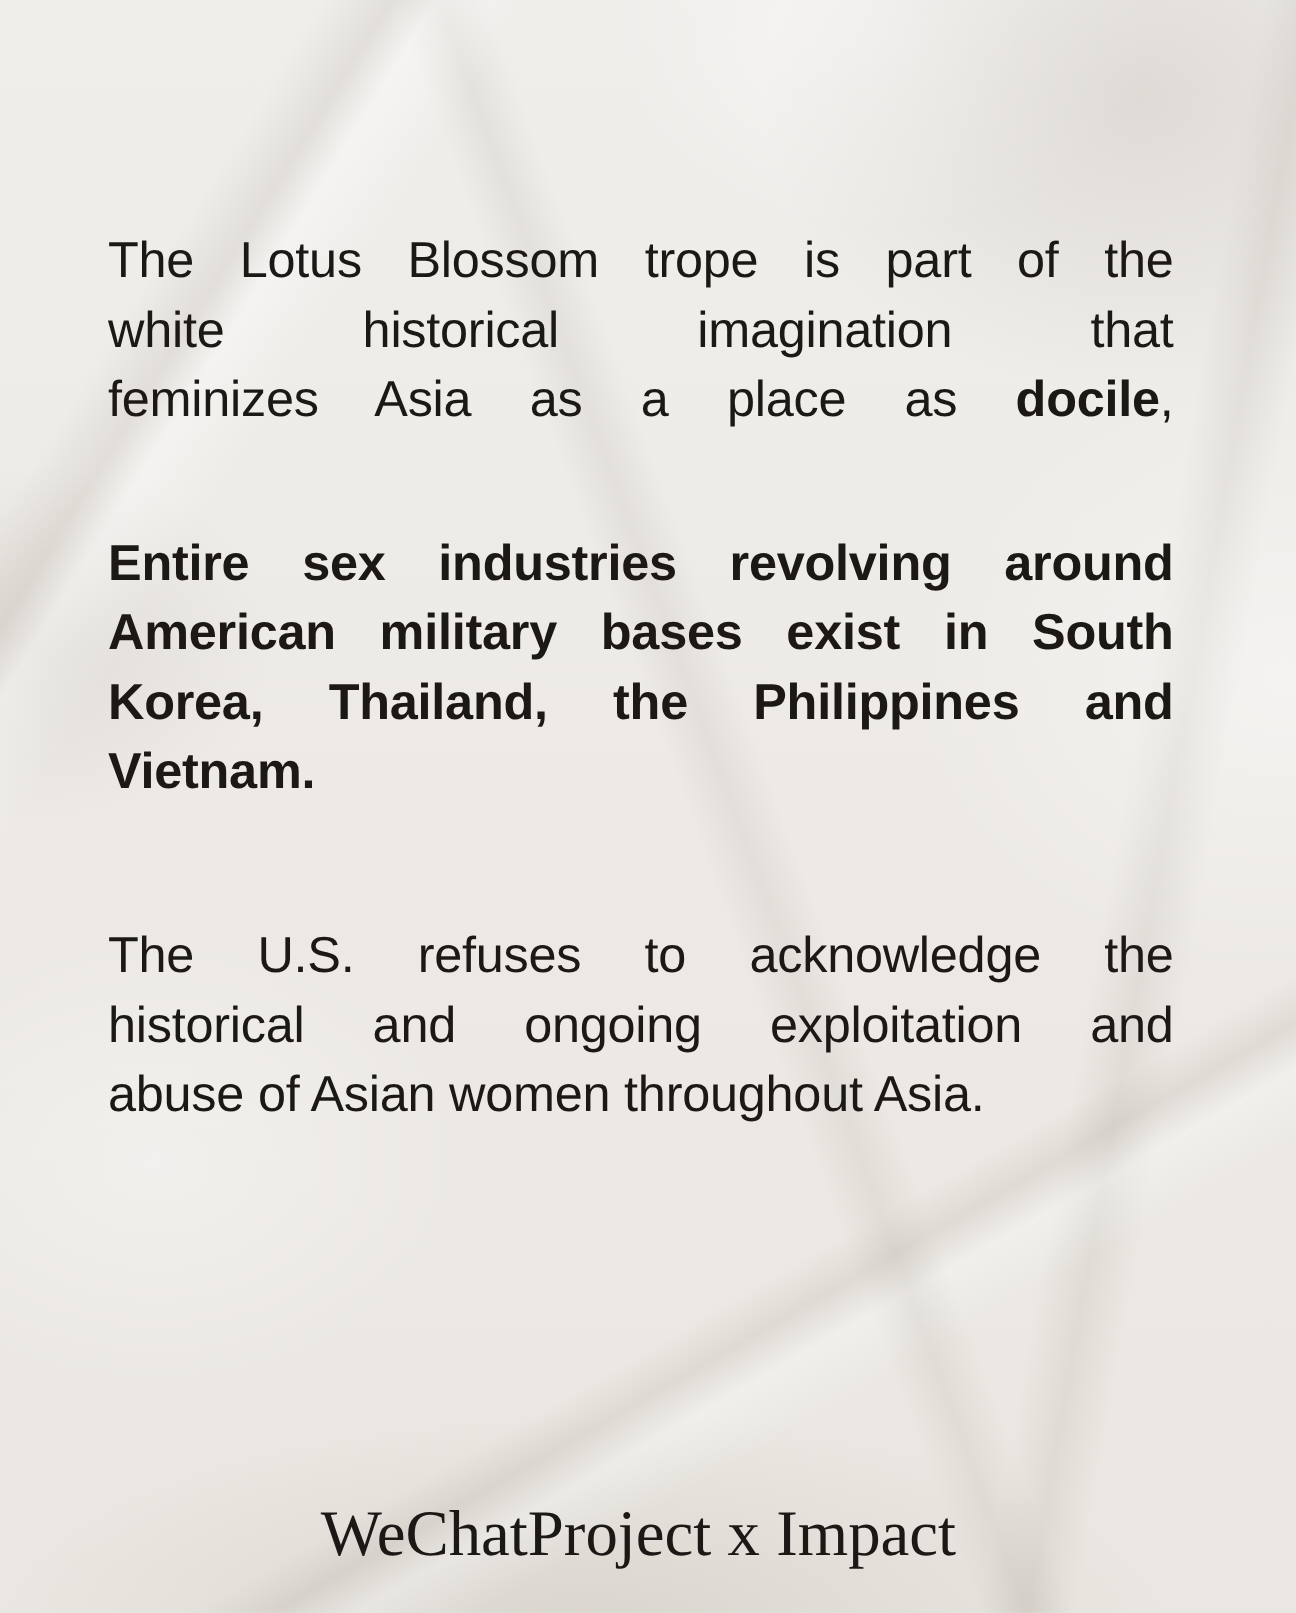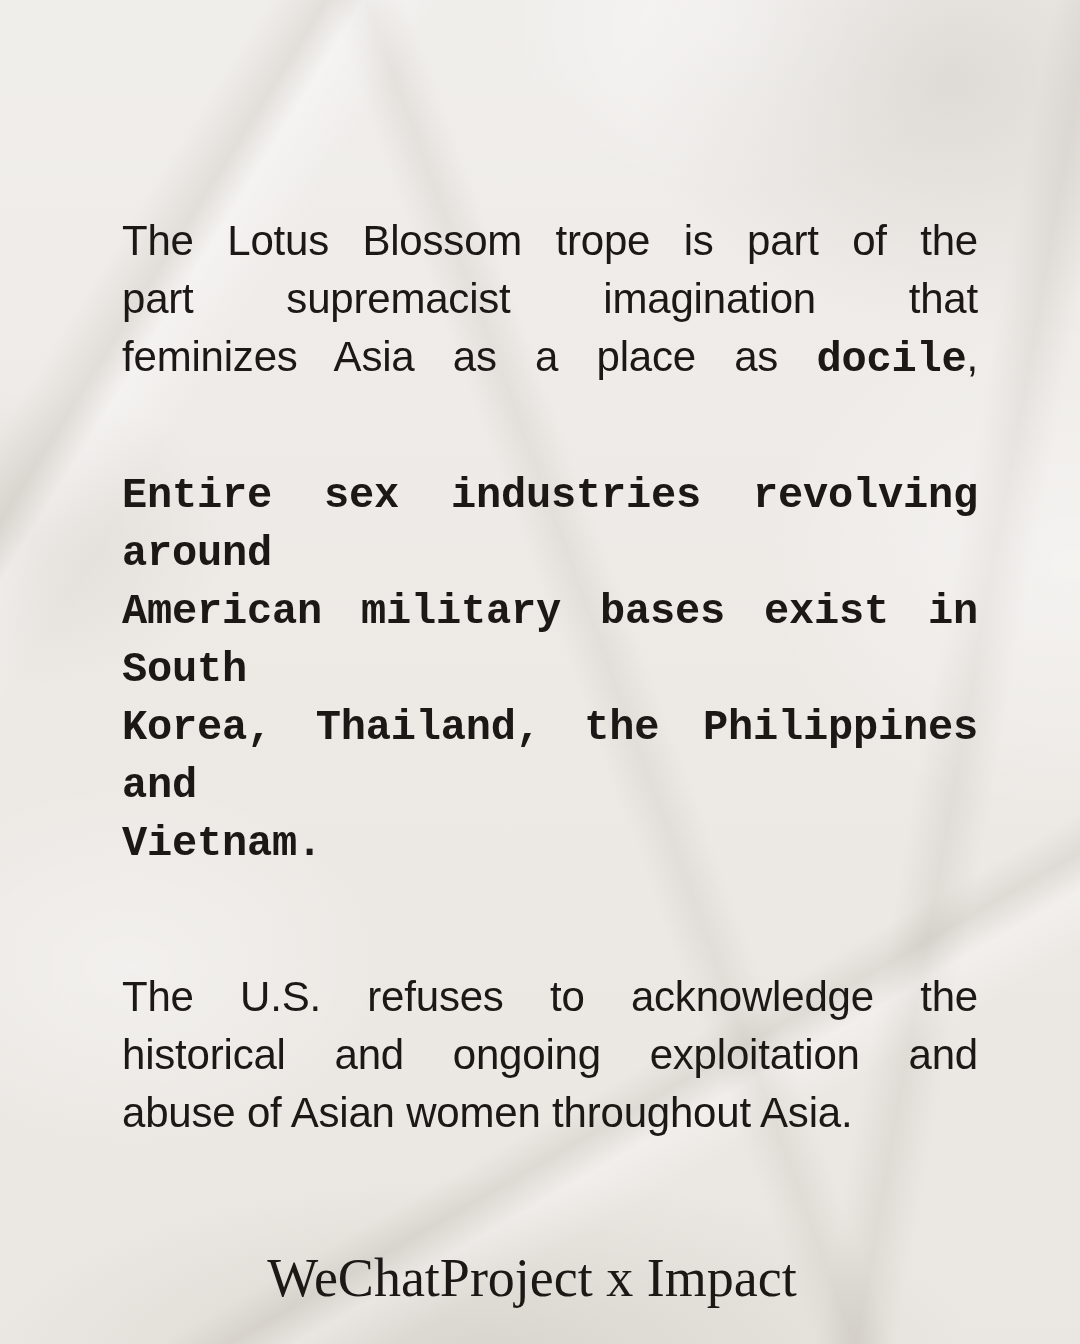--- a/index.html
+++ b/index.html
@@ -23,52 +23,51 @@
       radial-gradient(40% 26% at 99% 42%, rgba(255,255,255,0.40), transparent 72%),
       radial-gradient(34% 20% at 12% 72%, rgba(255,255,255,0.35), transparent 70%),
       linear-gradient(70deg, transparent 52%, rgba(169,162,152,0.16) 54.5%, transparent 57%),
       linear-gradient(150deg, transparent 73%, rgba(169,162,152,0.20) 75%, rgba(255,255,255,0.30) 77%, transparent 80%),
       linear-gradient(100deg, transparent 80%, rgba(169,162,152,0.18) 83%, transparent 86%),
       radial-gradient(60% 18% at 45% 101%, rgba(177,170,160,0.30), transparent 75%),
       linear-gradient(180deg, #f0eeeb 0%, #edeae6 50%, #eae7e2 100%);
   }
   .text-column {
     position: absolute;
-    left: 90px; right: 102px; top: 212px;
+    left: 90px; right: 102px; top: 188px;
     color: var(--ink, #1b1816);
     font-size: 42px;
     line-height: 58px;
     letter-spacing: -0.2px;
-    margin-left: 32px;
   }
   .para { margin: 0; }
   .para:nth-child(2) { margin-top: 78px; }
   .para:nth-child(3) { margin-top: 95px; }
   .line { text-align: justify; text-align-last: justify; }
   .line.last { text-align-last: left; }
-  .b, .para.bold .line { font-weight: bold; font-family: Liberation Mono, monospace; }
+  .b, .para.bold .line { font-weight: bold; }
   .credit {
     position: absolute;
     left: 0; right: 16px; top: 1243px;
     text-align: center;
     font-family: "Liberation Serif", serif;
     font-size: 54px;
     line-height: 70px;
     color: var(--ink, #1b1816);
   }
 </style>
 </head>
 <body>
 
 <div class="page">
   <div class="paper-texture"></div>
   <main class="text-column" id="paragraphs">
       <div class="para">
         <div class="line"><span>The Lotus Blossom trope is part of the</span></div>
-        <div class="line"><span>part supremacist imagination that</span></div>
+        <div class="line"><span>white historical imagination that</span></div>
         <div class="line"><span>feminizes Asia as a place as </span><span class="b">docile</span><span>,</span></div>
       </div>
       <div class="para bold">
         <div class="line"><span>Entire sex industries revolving around</span></div>
         <div class="line"><span>American military bases exist in South</span></div>
         <div class="line"><span>Korea, Thailand, the Philippines and</span></div>
         <div class="line last"><span>Vietnam.</span></div>
       </div>
       <div class="para">
         <div class="line"><span>The U.S. refuses to acknowledge the</span></div>

